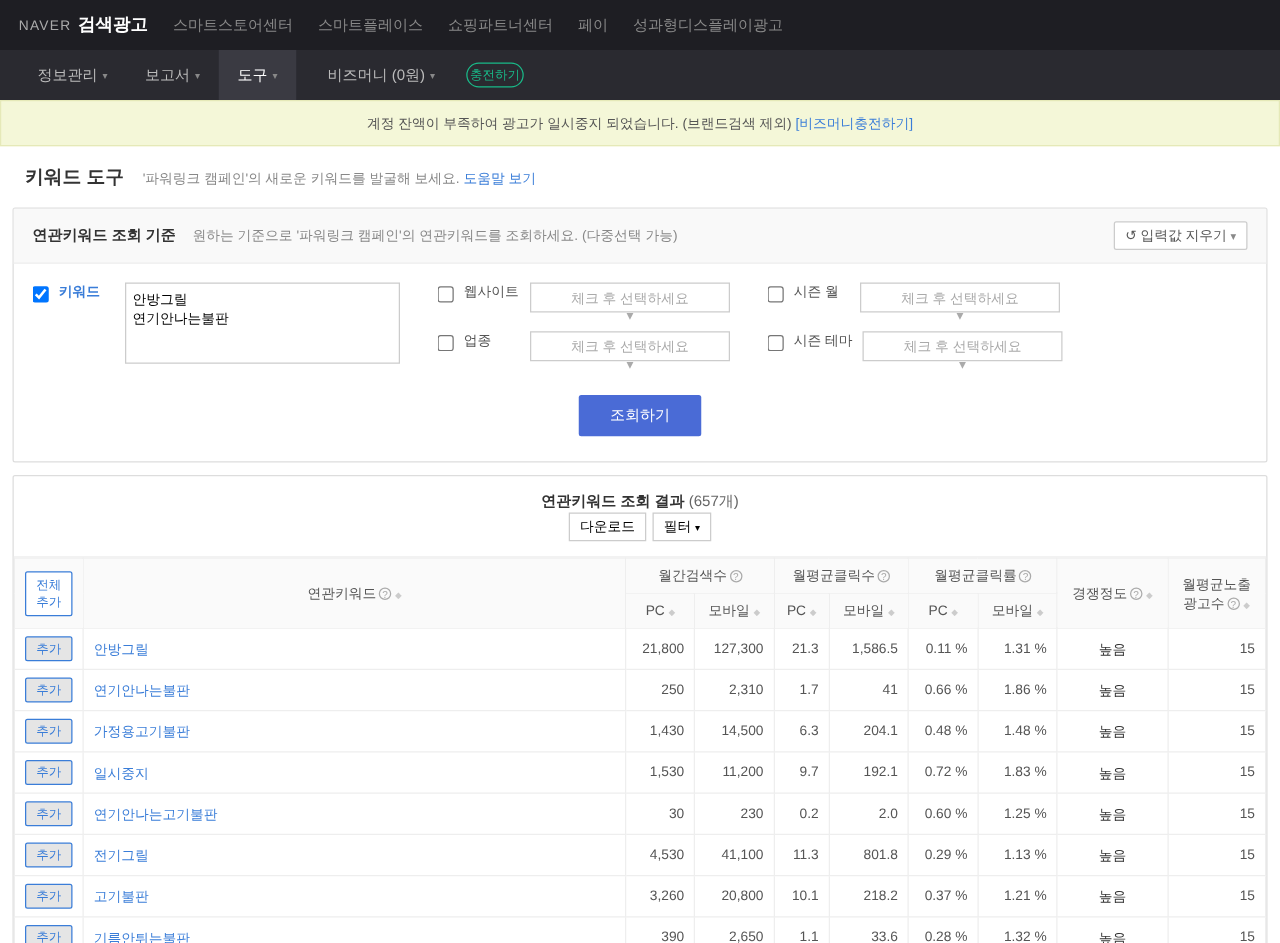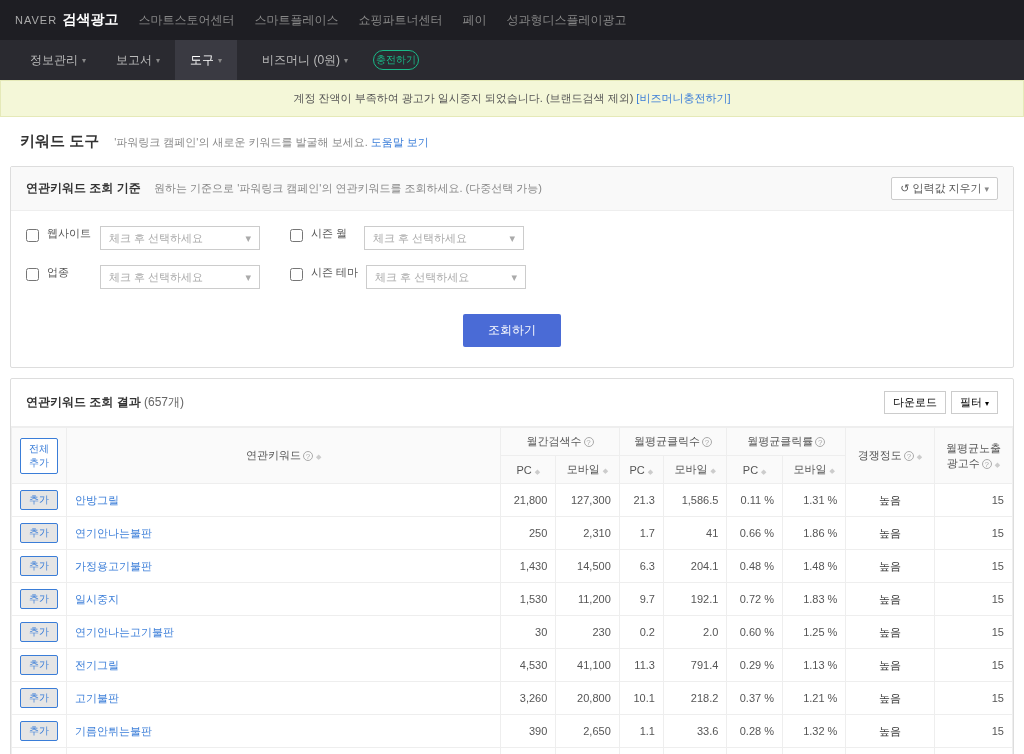--- a/index.html
+++ b/index.html
@@ -25,24 +25,24 @@
 .panel-head .title { font-size: 12px; font-weight: bold; }
 .panel-head .desc { font-size: 11px; color: #888; margin-left: 10px; font-weight: normal; }
 .clear-btn { background: #fff; border: 1px solid #ccc; border-radius: 2px; padding: 3px 8px; font-size: 11px; color: #555; cursor: pointer; }
 .filter-body { padding: 15px; display: flex; gap: 30px; }
 .fcol { display: flex; flex-direction: column; gap: 15px; }
 .fitem { display: flex; align-items: flex-start; gap: 8px; }
 .fitem .chk { margin-top: 3px; }
 .fitem.checked .lbl { color: #3a7dd8; font-weight: bold; }
 .fitem .lbl { font-size: 11px; color: #555; min-width: 45px; }
 .keyword-ta { width: 220px; height: 65px; border: 1px solid #ccc; padding: 5px; font-size: 11px; resize: none; }
-.sel { border: 1px solid #ccc; background: #fff; color: #aaa; font-size: 11px; padding: 4px 8px; width: 160px; height: 24px; display: flex; justify-content: space-between; align-items: center; cursor: pointer; }
+.sel { border: 1px solid #ccc; background: #fff; color: #aaa; font-size: 11px; padding: 4px 8px; width: 160px; height: 24px; display: flex; justify-content: space-between; align-items: center; cursor: pointer; flex-direction: column; }
 .query-btn-row { text-align: center; padding: 10px 0 20px; }
 .query-btn { background: #4a6bd6; color: #fff; border: none; padding: 8px 25px; font-size: 12px; border-radius: 2px; cursor: pointer; }
-.result-head { display: flex; justify-content: space-between; align-items: center; padding: 12px 15px; border-bottom: 1px solid #eee; }
+.result-head { display: flex; justify-content: space-between; align-items: center; padding: 12px 15px; border-bottom: 1px solid #eee; flex-direction: column; }
 .result-head .t { font-size: 12px; font-weight: bold; }
 .result-head .cnt { color: #666; font-weight: normal; }
 .rh-btns { display: flex; gap: 5px; }
 .rh-btn { background: #fff; border: 1px solid #ccc; padding: 3px 8px; font-size: 11px; cursor: pointer; }
 table { width: 100%; border-collapse: collapse; }
 th, td { border: 1px solid #eee; padding: 6px 8px; font-size: 11px; text-align: center; }
 th { background: #fafafa; color: #555; font-weight: normal; position: relative; }
 th .hinfo { display: inline-block; width: 10px; height: 10px; border: 1px solid #aaa; border-radius: 50%; font-size: 8px; line-height: 9px; color: #aaa; margin-left: 2px; }
 th .sort { font-size: 7px; color: #ccc; margin-left: 3px; }
 td.num { text-align: right; color: #555; }
@@ -101,20 +101,28 @@
 
 <div class="panel">
   <div class="panel-head">
     <span class="title">
       <span>연관키워드 조회 기준</span>
       <span class="desc">원하는 기준으로 '파워링크 캠페인'의 연관키워드를 조회하세요. (다중선택 가능)</span>
     </span>
     <button class="clear-btn"><span>↺ </span><span>입력값 지우기</span><span class="expand-ico">▾</span></button>
   </div>
   <div class="filter-body">
+    <div class="fcol">
+      <div class="fitem checked">
+        <input type="checkbox" class="chk" checked="" style="">
+        <span class="lbl">키워드</span>
+        <textarea class="keyword-ta" style="">안방그릴
+연기안나는불판</textarea>
+      </div>
+    </div>
     <div class="fcol">
       <div class="fitem">
         <input type="checkbox" class="chk" style="">
         <span class="lbl">웹사이트</span>
         <div class="sel">
             <span>체크 후 선택하세요</span>
             <span>▾</span>
           </div>
       </div>
       <div class="fitem">
@@ -244,21 +252,21 @@
           <td class="num">1.25 %</td>
           <td>높음</td>
           <td class="num">15</td>
         </tr>
         <tr>
           <td><button class="add-btn">추가</button></td>
           <td class="kw"><a>전기그릴</a></td>
           <td class="num">4,530</td>
           <td class="num">41,100</td>
           <td class="num">11.3</td>
-          <td class="num">791.4</td>
+          <td class="num">801.8</td>
           <td class="num">0.29 %</td>
           <td class="num">1.13 %</td>
           <td>높음</td>
           <td class="num">15</td>
         </tr>
         <tr>
           <td><button class="add-btn">추가</button></td>
           <td class="kw"><a>고기불판</a></td>
           <td class="num">3,260</td>
           <td class="num">20,800</td>

